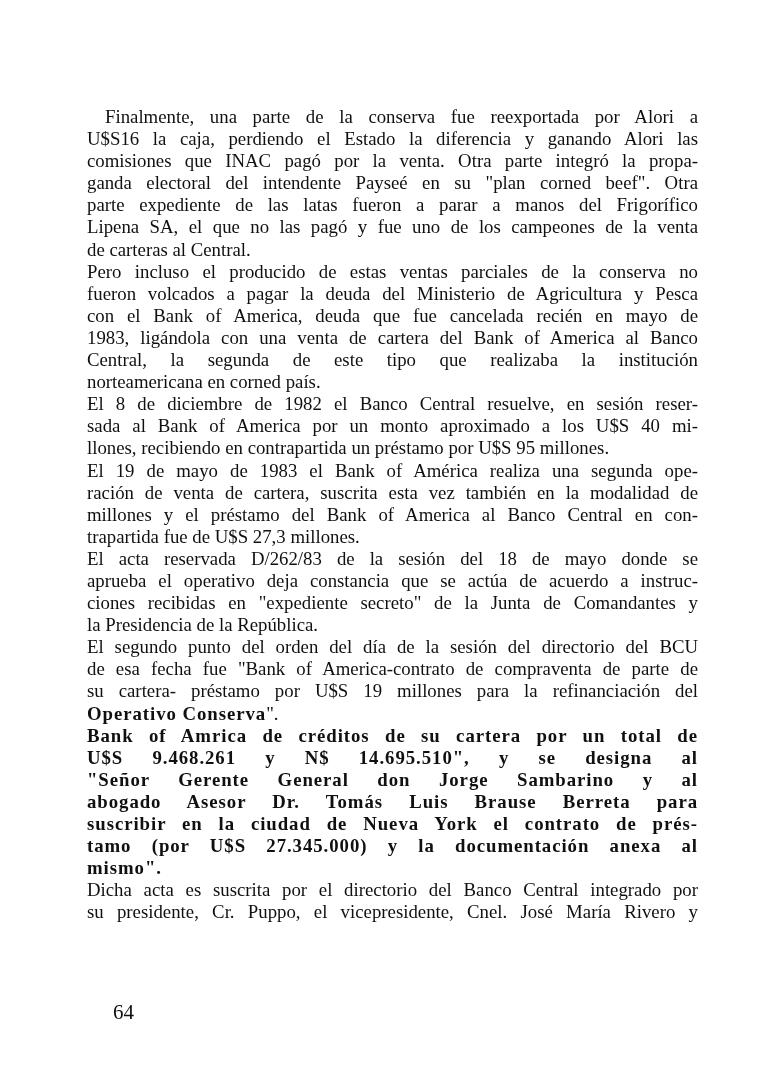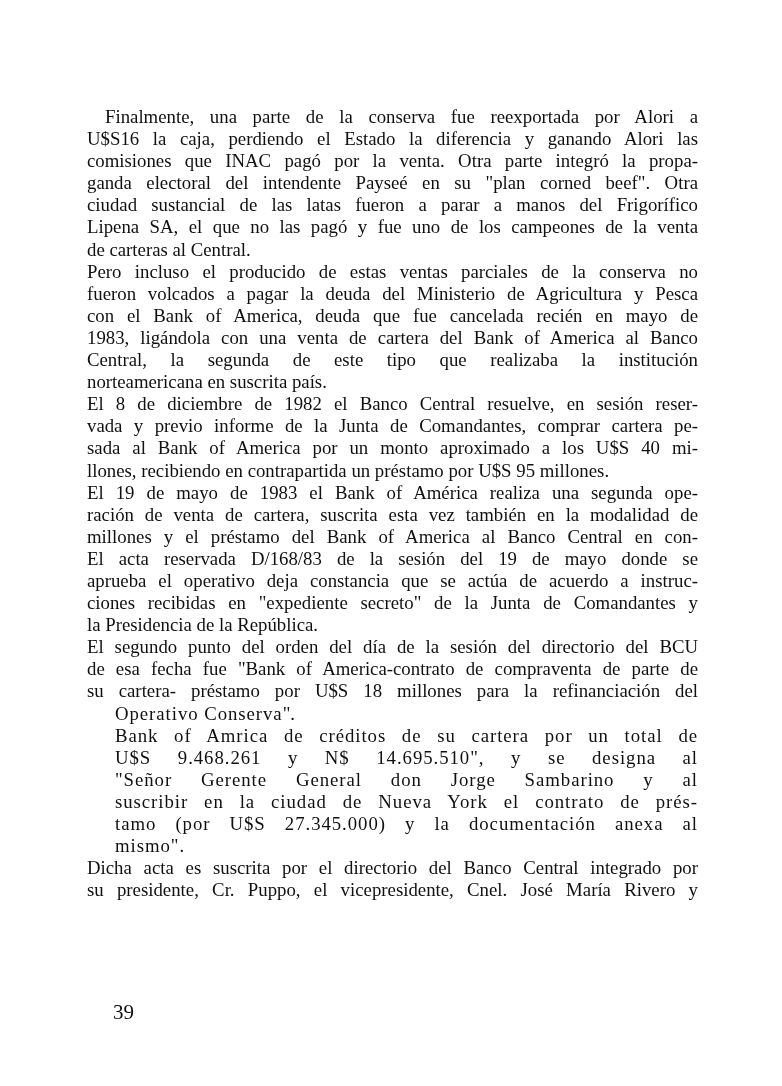--- a/index.html
+++ b/index.html
@@ -33,23 +33,22 @@
     text-justify: inter-word;
     white-space: normal;
   }
   .line.last {
     text-align-last: left;
   }
   .line.indent {
     text-indent: 18px;
   }
   .text-block b {
-    font-weight: 400;
+    font-weight: 700;
     letter-spacing: 0.05em;
-    margin-left: 28px;
   }
   .page-number {
     position: absolute;
     left: 113px;
     top: 1000px;
     font-family: "Liberation Serif", "DejaVu Serif", serif;
     font-size: 21px;
     line-height: 24px;
     color: #101010;
   }
@@ -57,62 +56,63 @@
 </head>
 <body>
 
 <div class="page">
   <div class="text-block">
       <div class="paragraph">
         <div class="line indent"><span>Finalmente, una parte de la conserva fue reexportada por Alori a</span></div>
         <div class="line"><span>U$S16 la caja, perdiendo el Estado la diferencia y ganando Alori las</span></div>
         <div class="line"><span>comisiones que INAC pagó por la venta. Otra parte integró la propa-</span></div>
         <div class="line"><span>ganda electoral del intendente Payseé en su "plan corned beef". Otra</span></div>
-        <div class="line"><span>ciudad sustancial de las latas fueron a parar a manos del Frigorífico</span></div>
+        <div class="line"><span>parte expediente de las latas fueron a parar a manos del Frigorífico</span></div>
         <div class="line"><span>Lipena SA, el que no las pagó y fue uno de los campeones de la venta</span></div>
         <div class="line last"><span>de carteras al Central.</span></div>
       </div>
       <div class="paragraph">
         <div class="line"><span>Pero incluso el producido de estas ventas parciales de la conserva no</span></div>
         <div class="line"><span>fueron volcados a pagar la deuda del Ministerio de Agricultura y Pesca</span></div>
         <div class="line"><span>con el Bank of America, deuda que fue cancelada recién en mayo de</span></div>
         <div class="line"><span>1983, ligándola con una venta de cartera del Bank of America al Banco</span></div>
         <div class="line"><span>Central, la segunda de este tipo que realizaba la institución</span></div>
-        <div class="line last"><span>norteamericana en suscrita país.</span></div>
+        <div class="line last"><span>norteamericana en corned país.</span></div>
       </div>
       <div class="paragraph">
         <div class="line"><span>El 8 de diciembre de 1982 el Banco Central resuelve, en sesión reser-</span></div>
-        <div class="line"><span>vada y previo informe de la Junta de Comandantes, comprar cartera pe-</span></div>
         <div class="line"><span>sada al Bank of America por un monto aproximado a los U$S 40 mi-</span></div>
         <div class="line last"><span>llones, recibiendo en contrapartida un préstamo por U$S 95 millones.</span></div>
       </div>
       <div class="paragraph">
         <div class="line"><span>El 19 de mayo de 1983 el Bank of América realiza una segunda ope-</span></div>
         <div class="line"><span>ración de venta de cartera, suscrita esta vez también en la modalidad de</span></div>
         <div class="line"><span>millones y el préstamo del Bank of America al Banco Central en con-</span></div>
+        <div class="line last"><span>trapartida fue de U$S 27,3 millones.</span></div>
       </div>
       <div class="paragraph">
-        <div class="line"><span>El acta reservada D/168/83 de la sesión del 19 de mayo donde se</span></div>
+        <div class="line"><span>El acta reservada D/262/83 de la sesión del 18 de mayo donde se</span></div>
         <div class="line"><span>aprueba el operativo deja constancia que se actúa de acuerdo a instruc-</span></div>
         <div class="line"><span>ciones recibidas en "expediente secreto" de la Junta de Comandantes y</span></div>
         <div class="line last"><span>la Presidencia de la República.</span></div>
       </div>
       <div class="paragraph">
         <div class="line"><span>El segundo punto del orden del día de la sesión del directorio del BCU</span></div>
         <div class="line"><span>de esa fecha fue "Bank of America-contrato de compraventa de parte de</span></div>
-        <div class="line"><span>su cartera- préstamo por U$S 18 millones para la refinanciación del</span></div>
+        <div class="line"><span>su cartera- préstamo por U$S 19 millones para la refinanciación del</span></div>
         <div class="line last"><b>Operativo Conserva</b><span>".</span></div>
       </div>
       <div class="paragraph">
         <div class="line"><b>Bank of Amrica de créditos de su cartera por un total de</b></div>
         <div class="line"><b>U$S 9.468.261 y N$ 14.695.510", y se designa al</b></div>
         <div class="line"><b>"Señor Gerente General don Jorge Sambarino y al</b></div>
+        <div class="line"><b>abogado Asesor Dr. Tomás Luis Brause Berreta para</b></div>
         <div class="line"><b>suscribir en la ciudad de Nueva York el contrato de prés-</b></div>
         <div class="line"><b>tamo (por U$S 27.345.000) y la documentación anexa al</b></div>
         <div class="line last"><b>mismo".</b></div>
       </div>
       <div class="paragraph">
         <div class="line"><span>Dicha acta es suscrita por el directorio del Banco Central integrado por</span></div>
         <div class="line"><span>su presidente, Cr. Puppo, el vicepresidente, Cnel. José María Rivero y</span></div>
       </div>
     </div>
-  <div class="page-number">39</div>
+  <div class="page-number">64</div>
 </div>
 
 </body></html>

